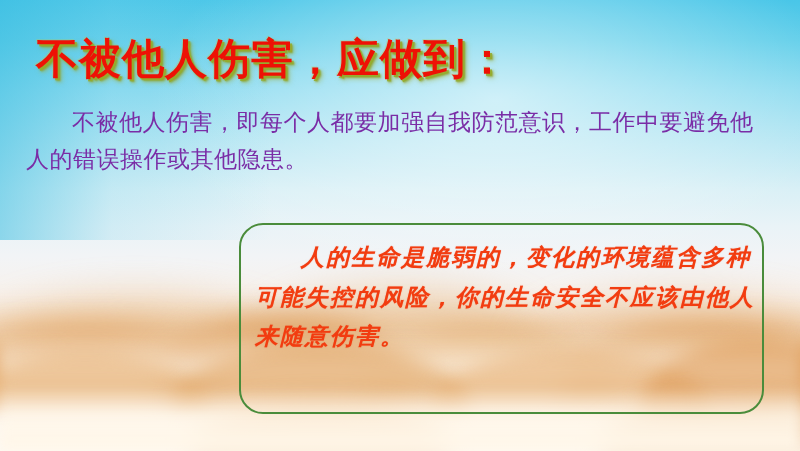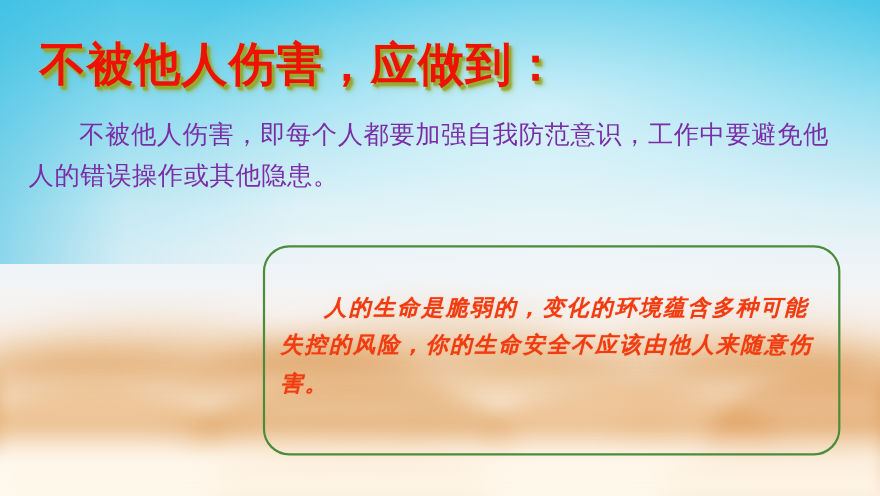--- a/index.html
+++ b/index.html
@@ -87,25 +87,24 @@
 
   
   #quote-box{
     position:absolute;left:239px;top:223px;width:525px;height:191px;
     border:2px solid #4a8c3b;border-radius:24px;
     box-sizing:border-box;
   }
   #quote-text{
     position:absolute;left:255px;top:237px;width:500px;
     font-family:"DejaVu Serif","Liberation Serif",serif;
-    font-size:20px;line-height:1.72;font-weight:700;
+    font-size:23px;line-height:1.72;font-weight:700;
     color:#f23c10;letter-spacing:2px;text-indent:2em;
     font-style:italic;
     text-shadow:0 0 1px rgba(242,60,16,.5);
-    margin-top:25px;
   }
 </style>
 </head>
 <body>
 
 <div id="slide">
 
   <div class="bg-layer sky"></div>
   <div class="bg-layer sky-left"></div>
 

